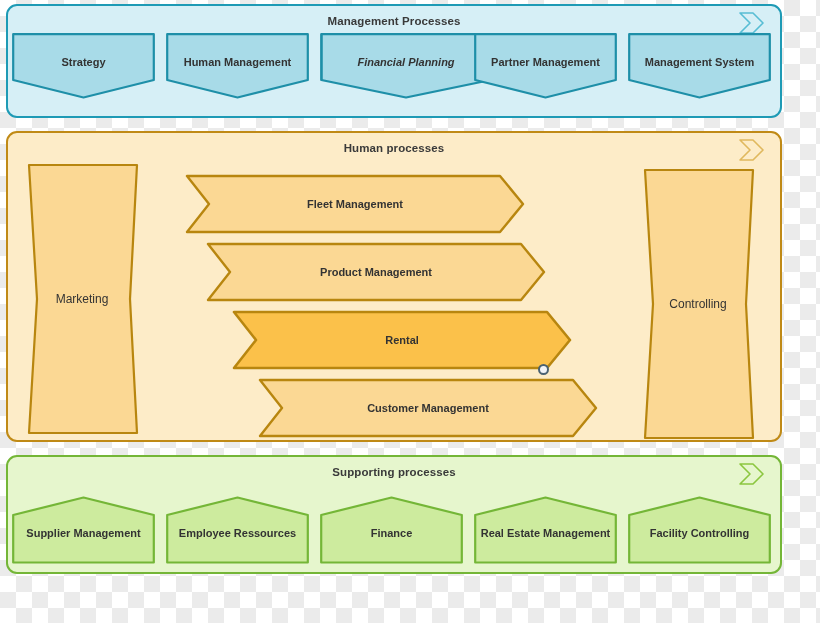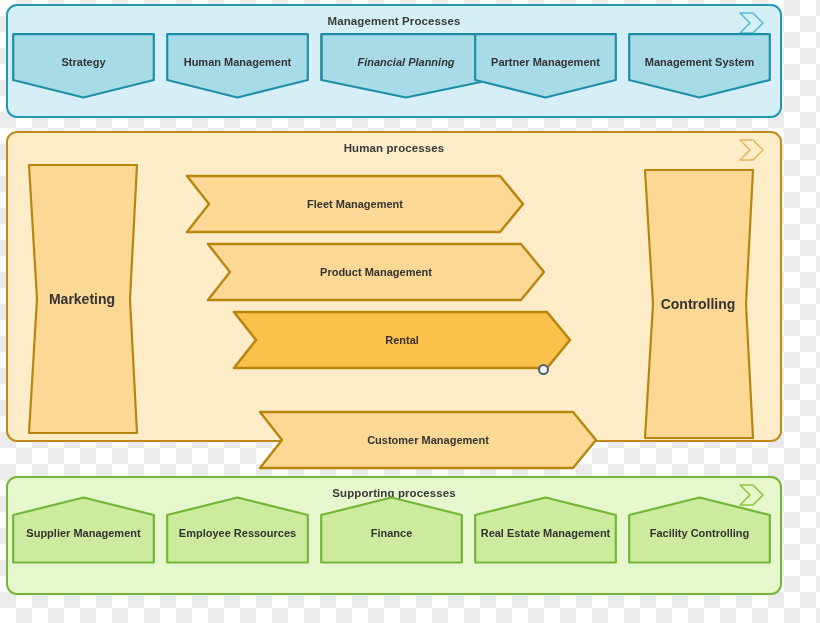--- a/index.html
+++ b/index.html
@@ -59,21 +59,20 @@
     background: #fdecc8;
     border: 2.5px solid #c08a16;
   }
   .band-core .band-title { top: 9px; }
 
   .band-support {
     left: 6px;  top: 455px;
     width: 776px; height: 119px;
     background: #e6f6cd;
     border: 2.5px solid #74b637;
-    margin-top: 21px;
   }
   .band-support .band-title { top: 9px; }
 
   
   .band-chevron {
     position: absolute;
     right: 14px;
     top: 4px;
     width: 28px;
     height: 26px;
@@ -122,22 +121,22 @@
     justify-content: center;
   }
   .vcell .cell-svg {
     position: absolute;
     left: 0; top: 0;
     width: 100%; height: 100%;
   }
   .vcell .cell-label {
     position: relative;
     z-index: 2;
-    font-size: 14px;
-    font-weight: 700;
+    font-size: 12px;
+    font-weight: 400;
     color: #333333;
     text-align: center;
     pointer-events: none;
   }
 
   
   .hcell {
     position: absolute;
     box-sizing: border-box;
     display: flex;
@@ -254,21 +253,21 @@
   </div>
 
   <div class="hcell" style="left:232px;top:310px;width:340px;height:60px;">
     <svg class="cell-svg" viewBox="0 0 340 60" preserveAspectRatio="none">
       <path d="M2,2 L315,2 L338,30 L315,58 L2,58 L24,30 Z" fill="#fbc14a" stroke="#b8860f" stroke-width="2.6" stroke-linejoin="round"></path>
     </svg>
     <span class="cell-label">Rental</span>
   </div>
   <div class="handle" style="left:538px;top:364px;"></div>
 
-  <div class="hcell" style="left:258px;top:378px;width:340px;height:60px;margin-top:32px;">
+  <div class="hcell" style="left:258px;top:378px;width:340px;height:60px;">
     <svg class="cell-svg" viewBox="0 0 340 60" preserveAspectRatio="none">
       <path d="M2,2 L315,2 L338,30 L315,58 L2,58 L24,30 Z" fill="#fbd894" stroke="#b8860f" stroke-width="2.4" stroke-linejoin="round"></path>
     </svg>
     <span class="cell-label">Customer Management</span>
   </div>
 
   <div class="band band-support">
     <div class="band-title">Supporting processes</div>
     <svg class="band-chevron" viewBox="0 0 28 26">
       <path d="M2,3 L15,3 L25,13 L15,23 L2,23 L12,13 Z" fill="none" stroke="#8cc63f" stroke-width="1.6" stroke-linejoin="round"></path>

